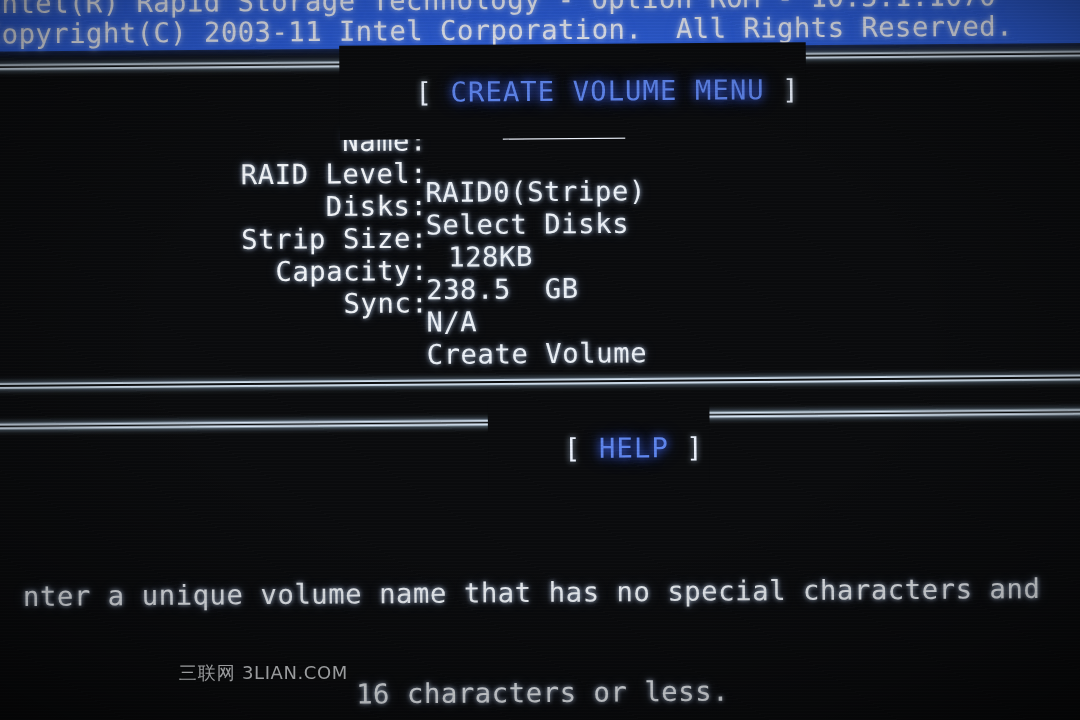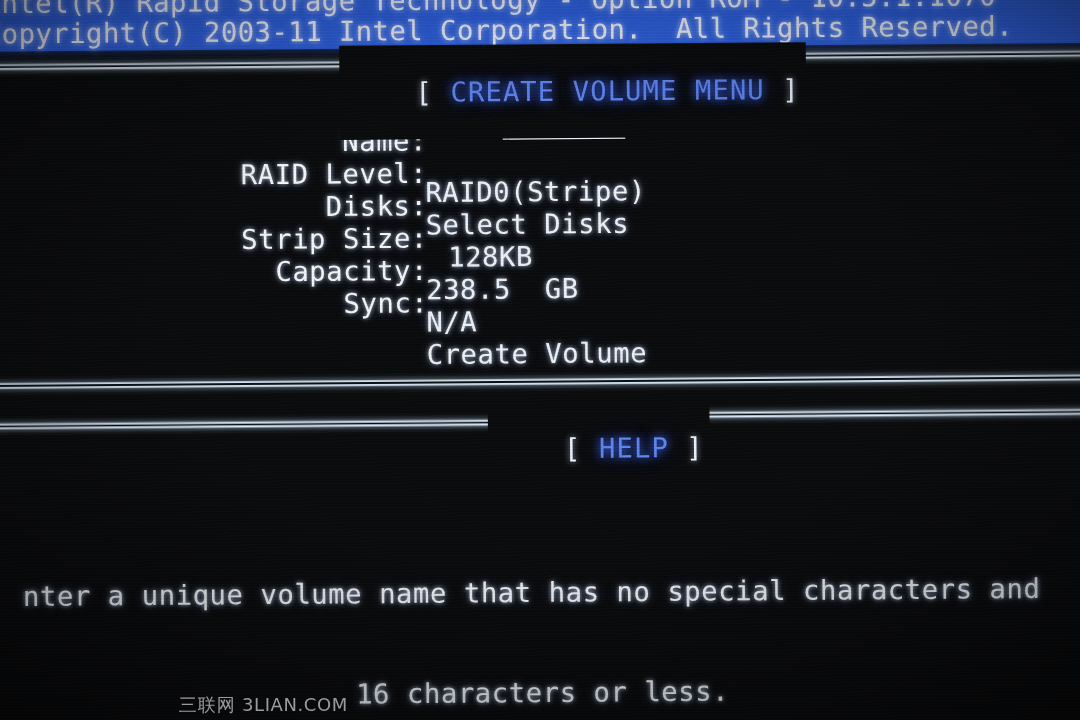--- a/index.html
+++ b/index.html
@@ -92,21 +92,21 @@
   #help{
     position:absolute;left:0;top:512px;width:1080px;text-align:center;
     color:#f2f6fb;font-size:27px;letter-spacing:.5px;white-space:pre;
     text-shadow:0 0 4px rgba(215,232,255,.85),0 0 12px rgba(150,185,255,.4);
   }
   #help .h1{display:block;margin-left:-20px;}
   #help .h2{display:block;margin-top:6px;}
 
   
   #wm{
-    position:absolute;left:166px;top:672px;color:#b9bbbd;opacity:.82;
+    position:absolute;left:166px;top:640px;color:#b9bbbd;opacity:.82;
     font-family:"DejaVu Sans","Liberation Sans",sans-serif;
     font-size:18px;letter-spacing:.6px;white-space:pre;z-index:40;
   }
   #wm .cn{letter-spacing:1px;}
 </style>
 </head>
 <body>
 
 <div id="screen">
 

